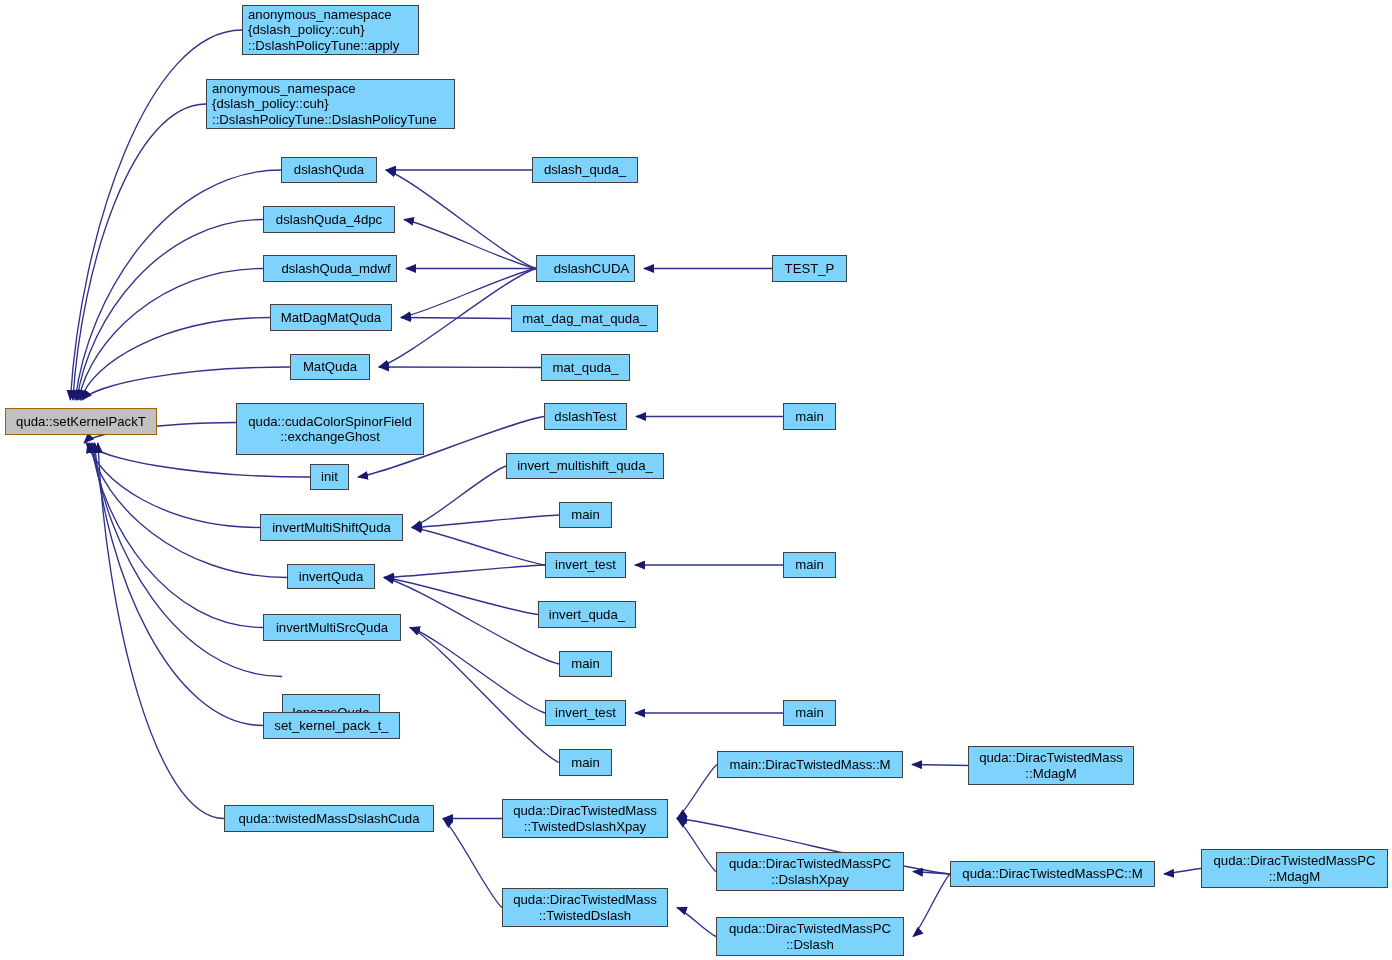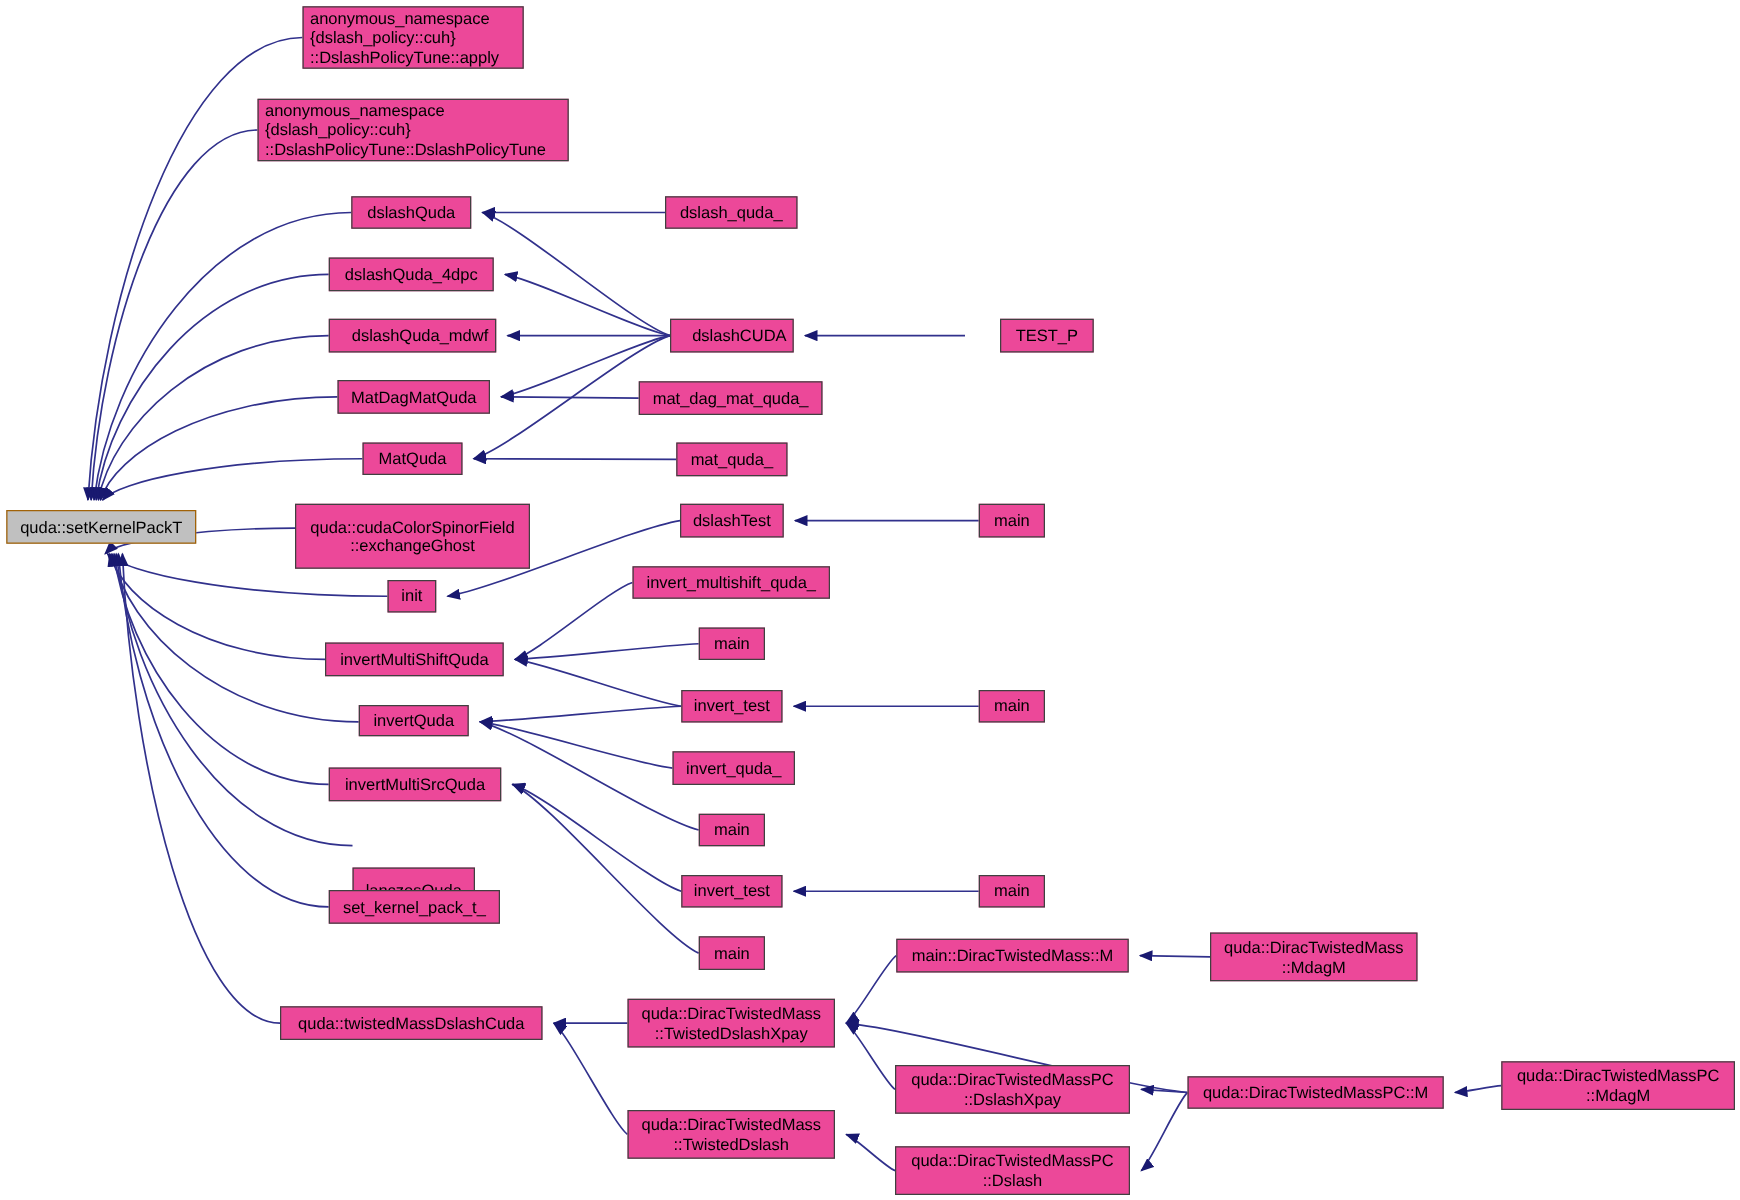--- a/index.html
+++ b/index.html
@@ -20,21 +20,21 @@
     left: 0;
     top: 0;
     width: 1392px;
     height: 960px;
     pointer-events: none;
   }
   .node {
     position: absolute;
     box-sizing: border-box;
     border: 1px solid #404040;
-    background: #ec4899;
+    background: #7dd3fc;
     color: #000000;
     font-size: 13.2px;
     line-height: 15.4px;
     display: flex;
     align-items: center;
     justify-content: center;
     text-align: center;
     white-space: pre;
     z-index: 5;
     letter-spacing: 0px;
@@ -134,21 +134,21 @@
       <div class="node" style="left: 559px; top: 502px; width: 53px; height: 26px;">main</div>
       <div class="node" style="left: 545px; top: 552px; width: 81px; height: 26px;">invert_test</div>
       <div class="node" style="left: 538px; top: 601px; width: 98px; height: 27px;">invert_quda_</div>
       <div class="node" style="left: 559px; top: 651px; width: 53px; height: 26px;">main</div>
       <div class="node" style="left: 545px; top: 700px; width: 81px; height: 26px;">invert_test</div>
       <div class="node" style="left: 559px; top: 749px; width: 53px; height: 27px;">main</div>
       <div class="node" style="left: 502px; top: 799px; width: 166px; height: 39px;">quda::DiracTwistedMass
 ::TwistedDslashXpay</div>
       <div class="node" style="left: 502px; top: 888px; width: 166px; height: 39px;">quda::DiracTwistedMass
 ::TwistedDslash</div>
-      <div class="node" style="left: 772px; top: 255px; width: 75px; height: 27px; margin-left: 28px;">TEST_P</div>
+      <div class="node" style="left: 772px; top: 255px; width: 75px; height: 27px;">TEST_P</div>
       <div class="node" style="left: 783px; top: 403px; width: 53px; height: 27px;">main</div>
       <div class="node" style="left: 783px; top: 552px; width: 53px; height: 26px;">main</div>
       <div class="node" style="left: 783px; top: 700px; width: 53px; height: 26px;">main</div>
       <div class="node" style="left: 717px; top: 751px; width: 186px; height: 27px;">main::DiracTwistedMass::M</div>
       <div class="node" style="left: 716px; top: 852px; width: 188px; height: 39px;">quda::DiracTwistedMassPC
 ::DslashXpay</div>
       <div class="node" style="left: 716px; top: 917px; width: 188px; height: 39px;">quda::DiracTwistedMassPC
 ::Dslash</div>
       <div class="node" style="left: 968px; top: 746px; width: 166px; height: 39px;">quda::DiracTwistedMass
 ::MdagM</div>

